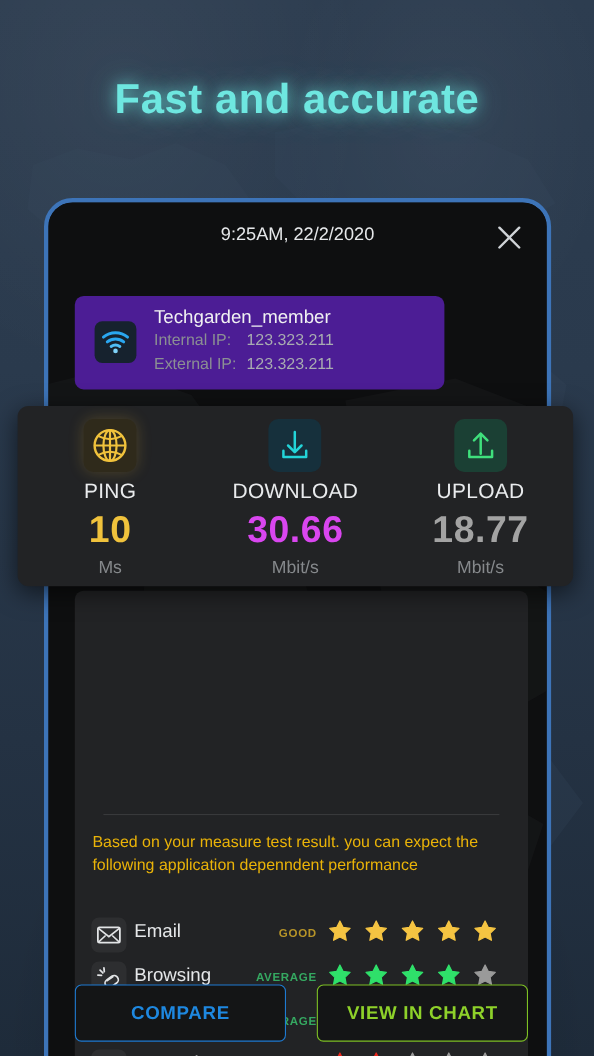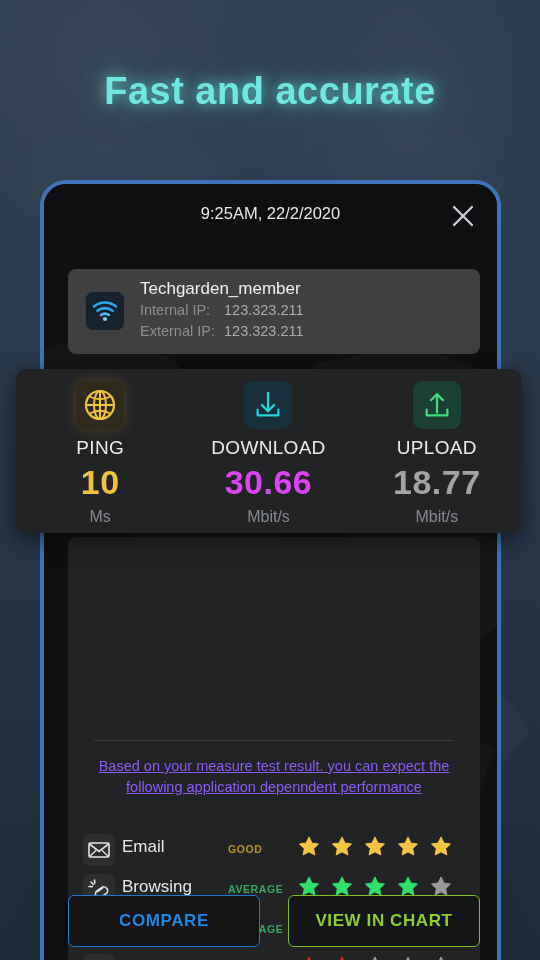--- a/index.html
+++ b/index.html
@@ -47,22 +47,22 @@
     position:absolute; left:0; top:20px; width:100%;
     text-align:center; color:#e6e8ea; font-size:16.5px;
   }
   #close-btn{
     position:absolute; right:20px; top:18px;
     width:28px; height:28px; cursor:pointer;
   }
 
   
   #net-card{
-    position:absolute; left:24px; top:85px; width:412px; height:85px;
-    background:#404040; border-radius:8px;
+    position:absolute; left:24px; top:85px; width:336px; height:85px;
+    background:#4c1d95; border-radius:8px;
   }
   #wifi-badge{
     position:absolute; left:18px; top:23px; width:38px; height:38px;
     background:#16222e; border-radius:7px;
     display:flex; align-items:center; justify-content:center;
   }
   #net-name{ position:absolute; left:72px; top:10px; color:#f0f1f2; font-size:17px; }
   .iprow{ position:absolute; left:72px; color:#8b8f93; font-size:14.5px; }
   .iprow .lbl{ display:inline-block; width:84px; }
   .iprow .val{ color:#a9adb1; }
@@ -101,34 +101,34 @@
     position:absolute; top:169px; left:0; width:100%;
     text-align:center; color:#ffffff; font-size:19.5px; font-weight:bold;
     letter-spacing:.7px;
   }
   #assess-divider{
     position:absolute; top:203px; left:26px; width:360px; height:1px;
     background:rgba(255,255,255,.10);
   }
   #assess-desc{
     position:absolute; top:219px; left:16px; width:380px;
-    text-align:center; color:#8b5cf6; font-size:14.5px; line-height:21px;text-decoration:underline;
+    color:#eab308; font-size:14.5px; line-height:21px;
   }
   
   #rows{ position:absolute; top:293px; left:0; width:100%; }
   .rrow{ position:relative; height:40px; margin-bottom:0; }
   .rrow .app-ic{
     position:absolute; left:15px; top:4px; width:32px; height:32px;
     background:#2d2e30; border-radius:7px;
     display:flex; align-items:center; justify-content:center;
   }
   .rrow .app-label{ position:absolute; left:54px; top:7px; color:#e5e7e9; font-size:17px; }
   .rrow .grade{
     position:absolute; left:160px; top:13px; width:60px;
-    text-align:left; font-size:10.5px; font-weight:bold; letter-spacing:.6px;
+    text-align:right; font-size:10.5px; font-weight:bold; letter-spacing:.6px;
   }
   .grade.good{ color:#b79428; }
   .grade.average{ color:#35a861; }
   .stars{ position:absolute; left:230px; top:5px; display:flex; gap:11px; }
   .stars svg{ width:22px; height:22px; display:block; }
 
   
   #btn-row{ position:absolute; top:711px; left:24px; width:412px; display:flex; gap:28px; }
   .obtn{
     flex:1; height:52px; border-radius:6px; background:#141516;

